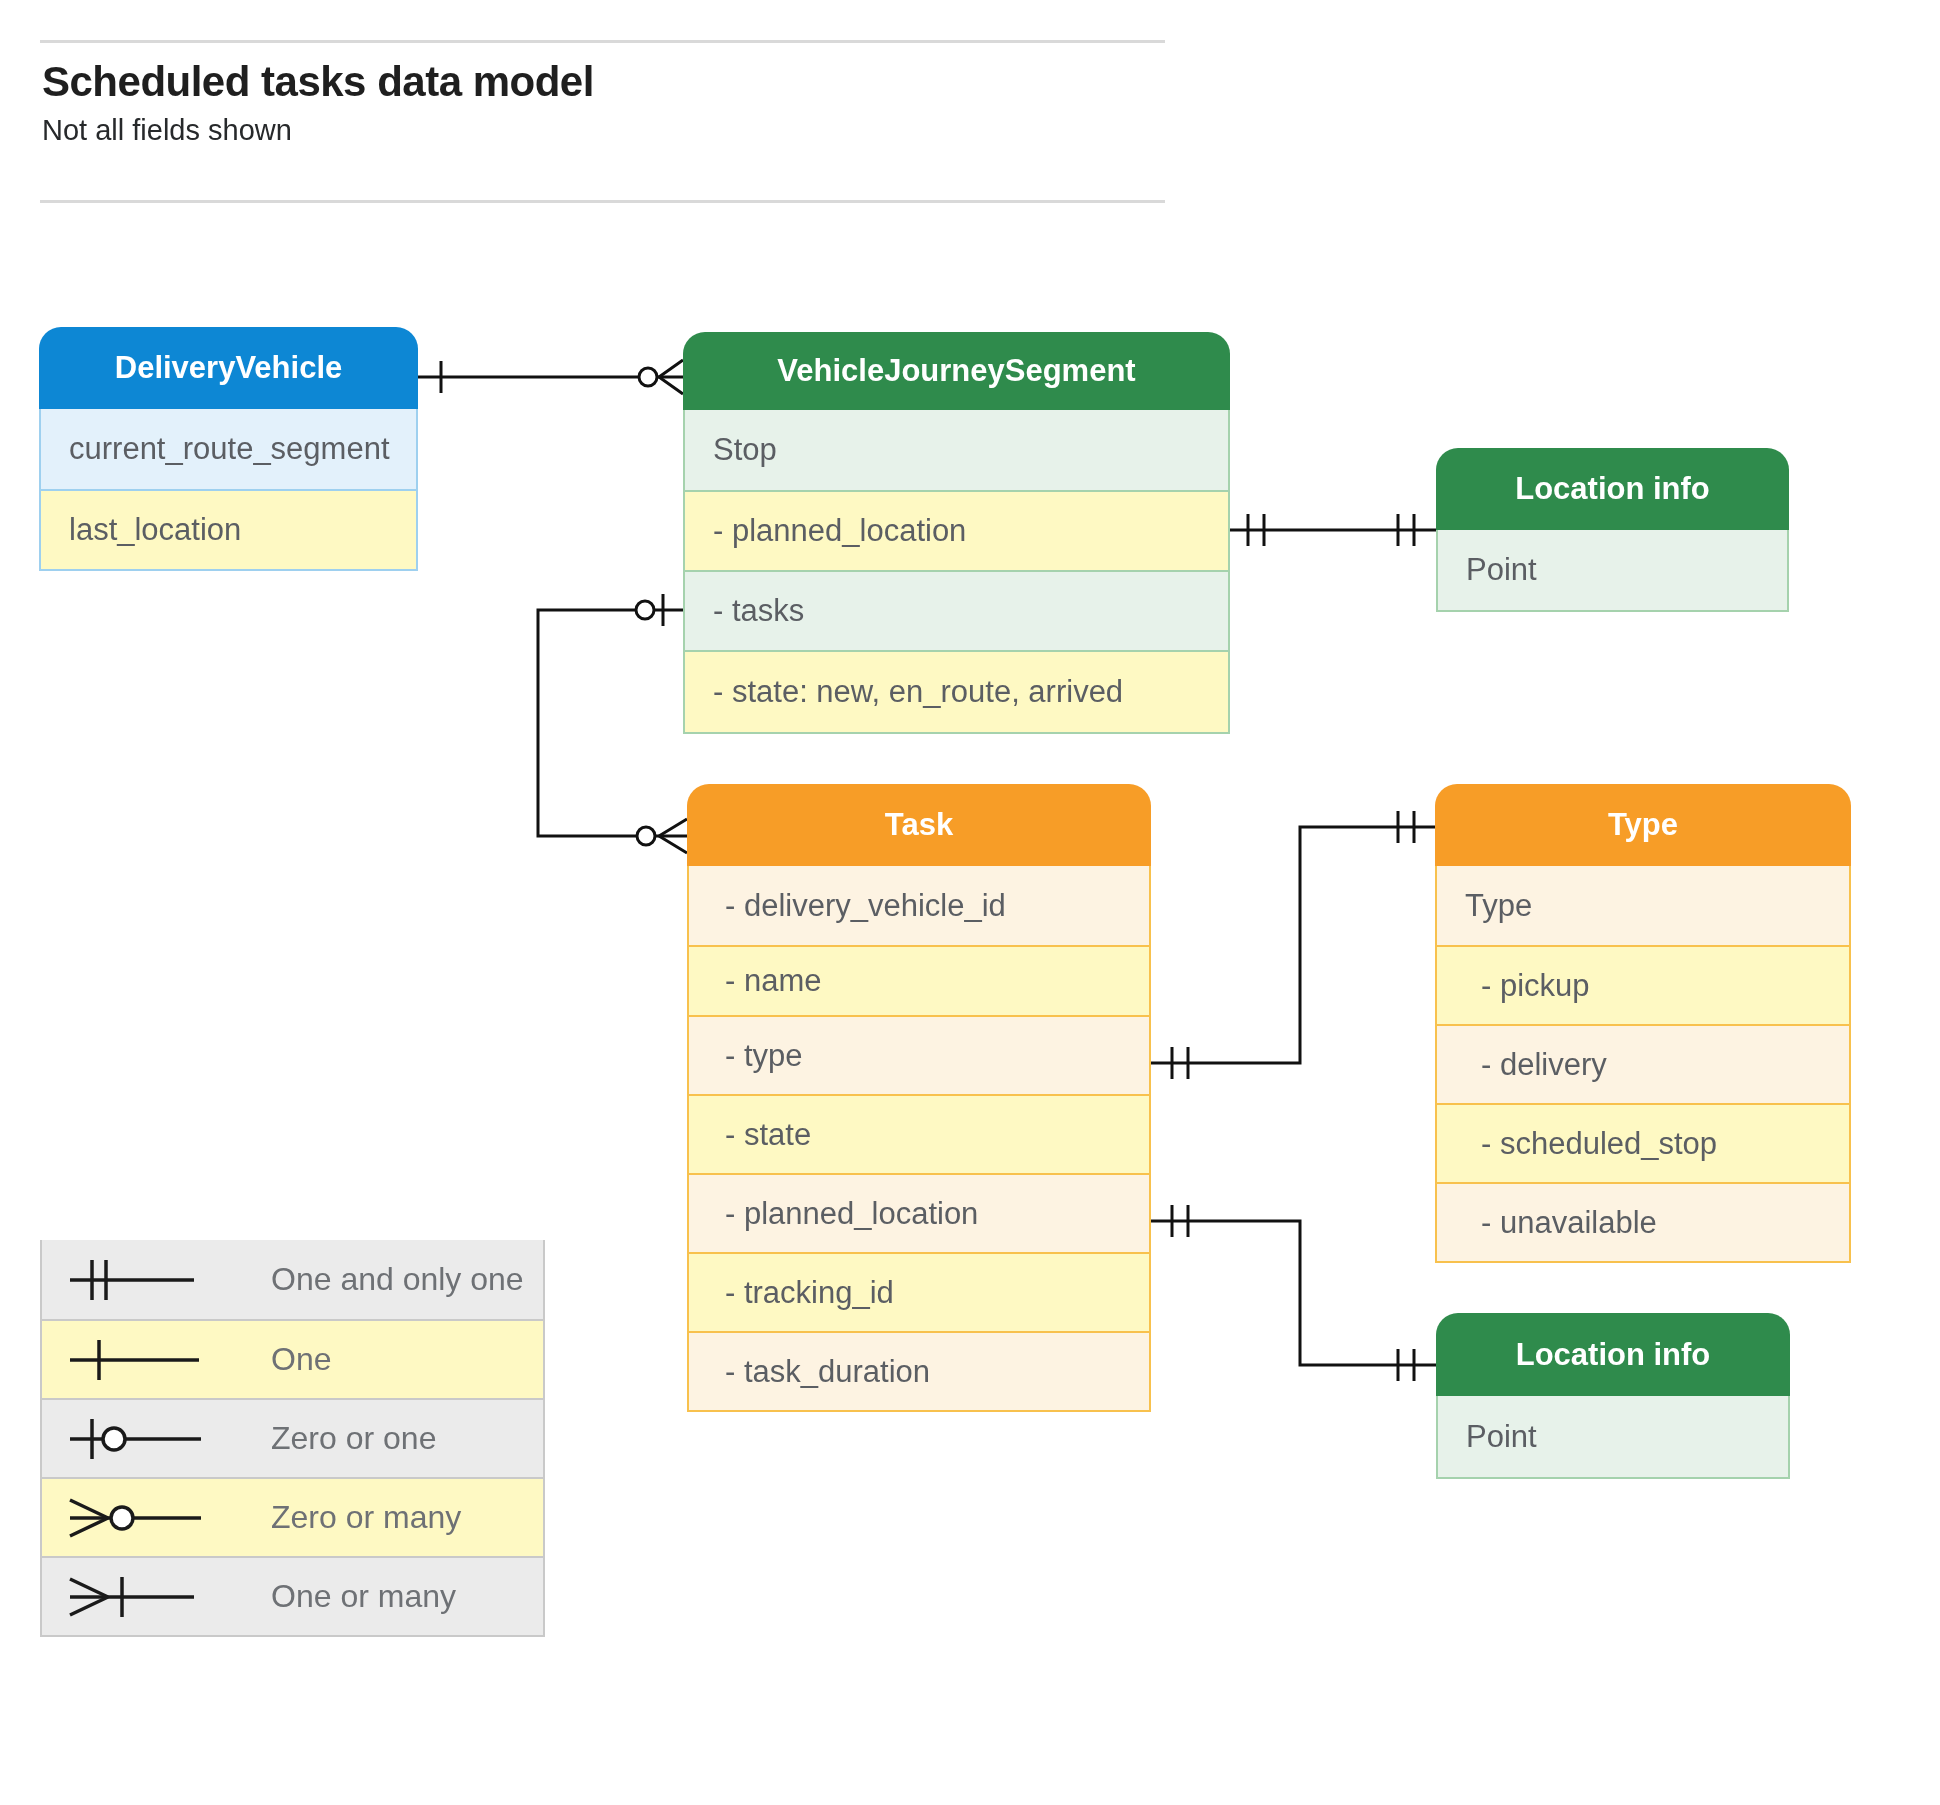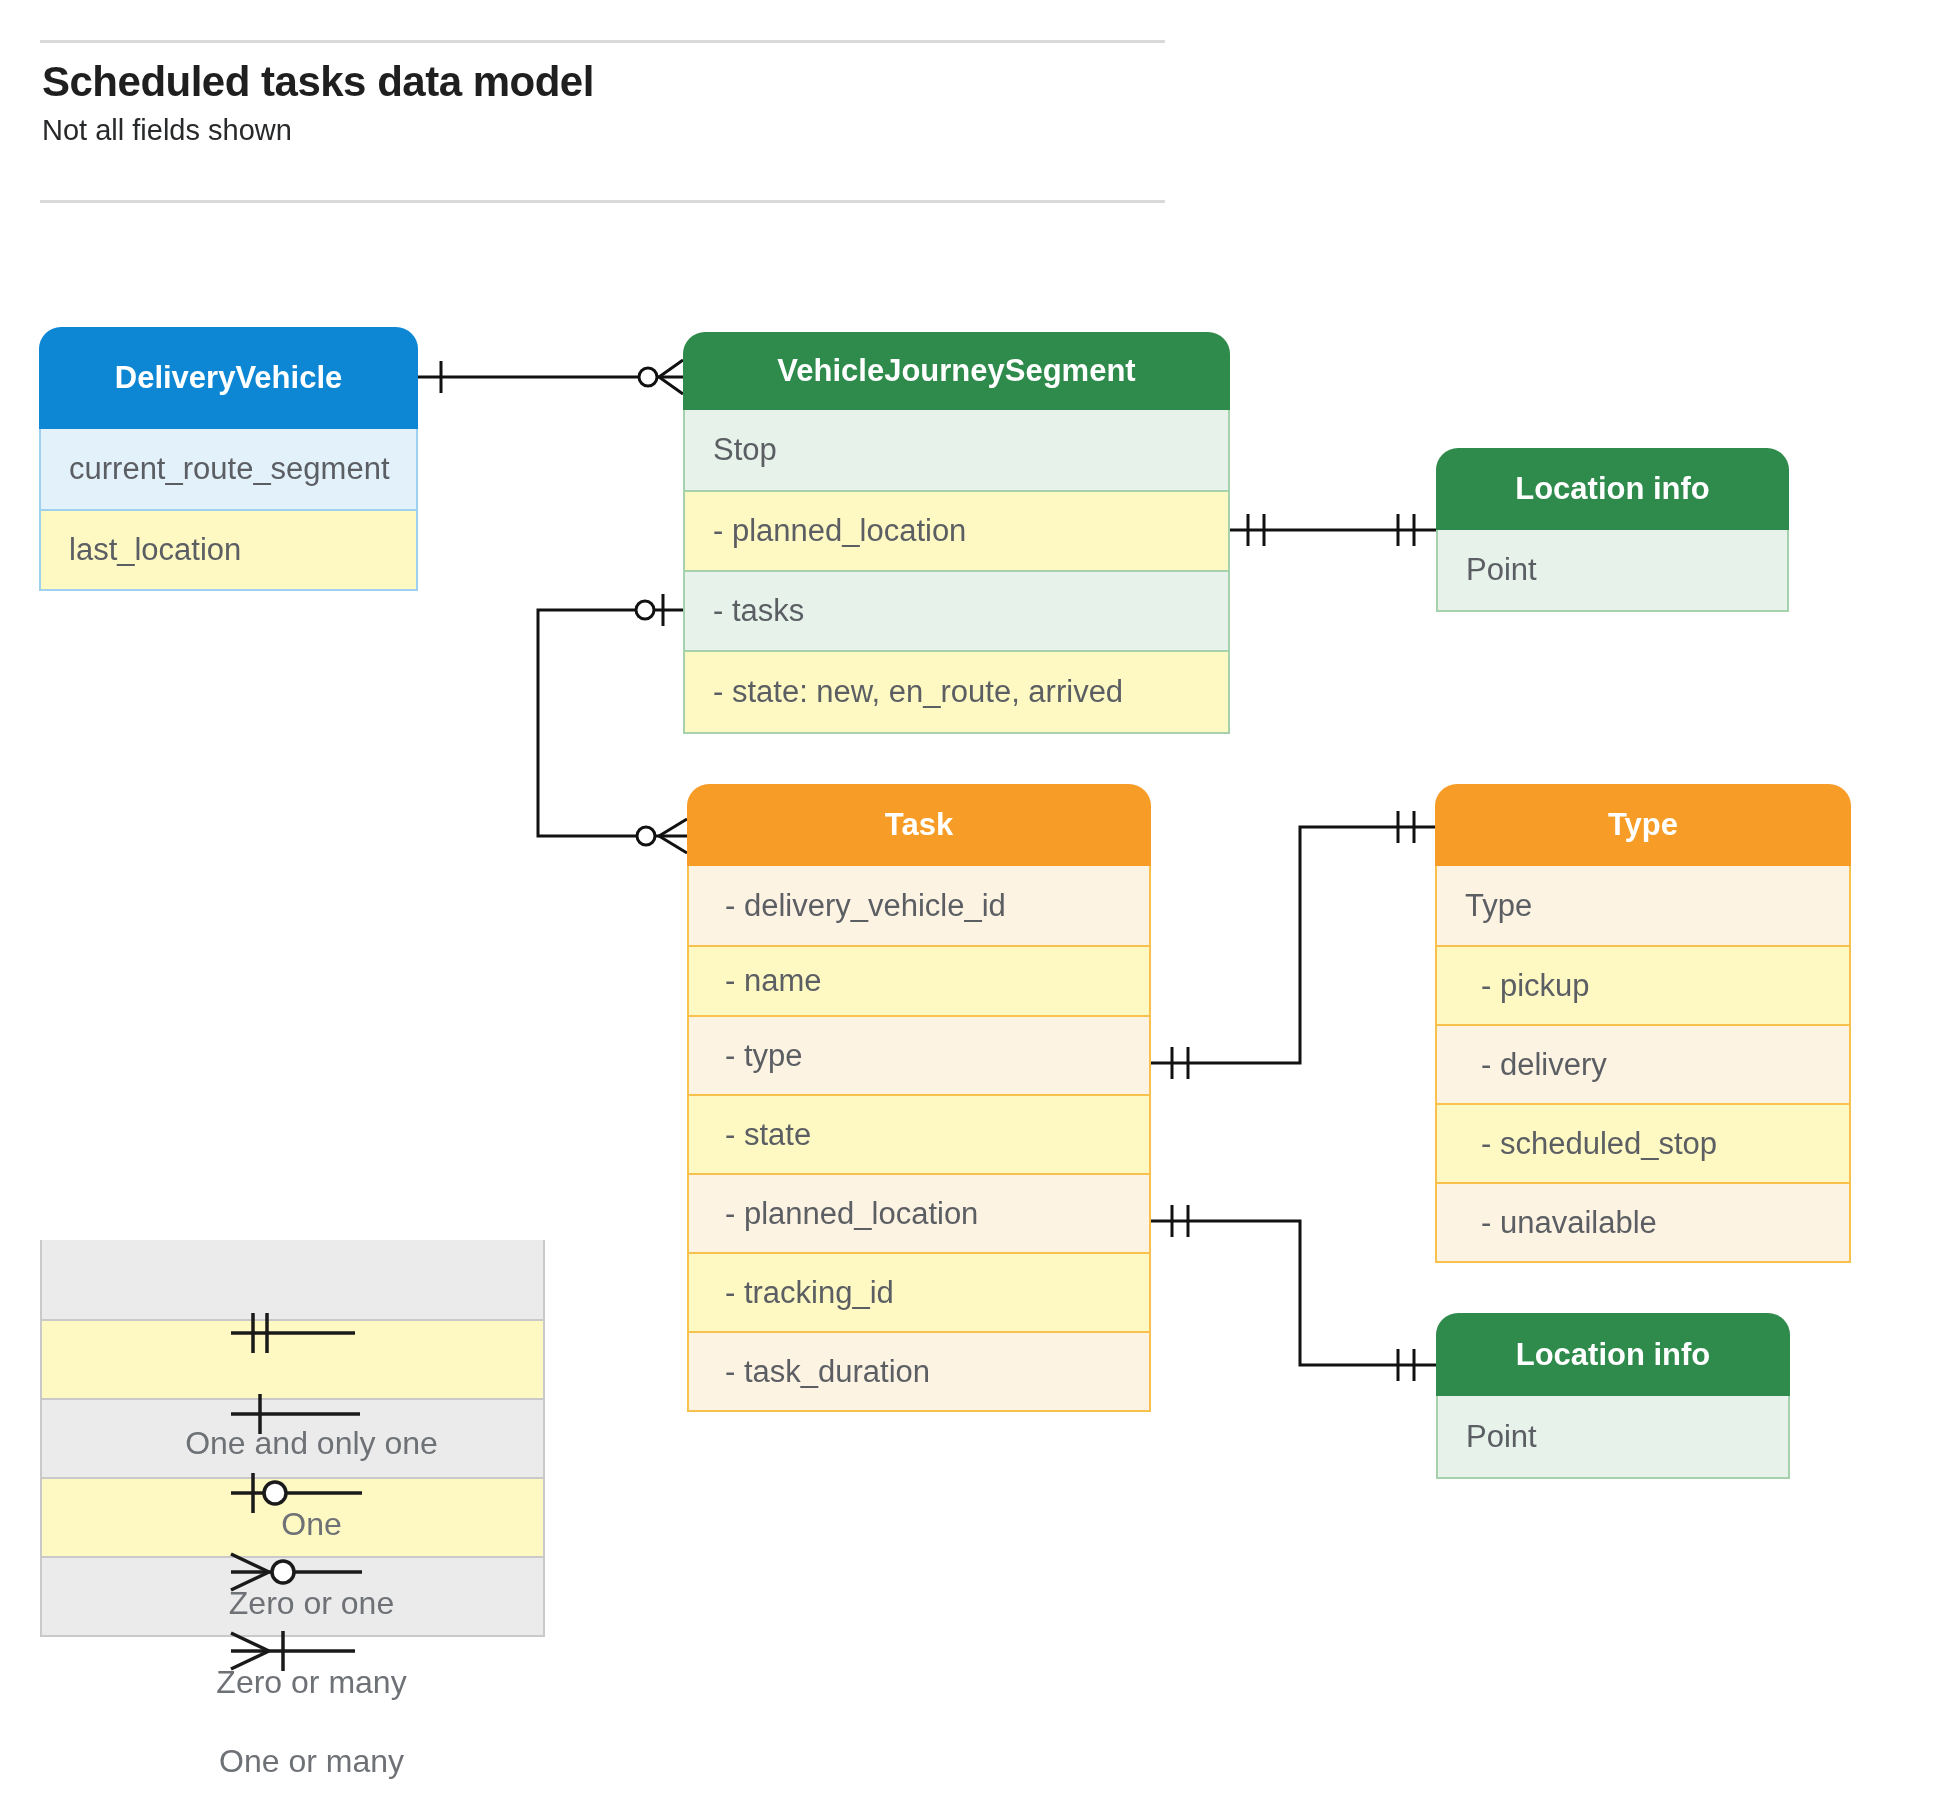--- a/index.html
+++ b/index.html
@@ -54,21 +54,21 @@
   
   #wires{position:absolute;left:0;top:0;z-index:0;}
   .entity{z-index:1;}
   #wires path, #wires line{stroke:#111;stroke-width:3;fill:none;}
   #wires circle{stroke:#111;stroke-width:3;fill:#ffffff;}
 
   
   .legend-row{gap:0;}
   .lsym{flex:0 0 185px;display:flex;align-items:center;padding-left:18px;box-sizing:border-box;}
   .llabel{font-size:32px;color:#6e7175;padding-left:38px;}
-  .legend .row{padding-left:0;flex-direction:column;}
+  .legend .row{padding-left:6px;}
   .lsym svg line, .lsym svg path{stroke:#1a1a1a;stroke-width:3.5;fill:none;}
   .lsym svg circle{stroke:#1a1a1a;stroke-width:3.5;fill:#ffffff;}
 </style>
 </head>
 <body>
 
 <div id="canvas">
 
   <div class="rule" style="left:40px;top:40px;width:1125px;"></div>
   <div id="page-title">Scheduled tasks data model</div>
@@ -111,21 +111,21 @@
     <g>
       <path d="M1151 1221 H1300 V1365 H1436"></path>
       <line x1="1172" y1="1205" x2="1172" y2="1237"></line>
       <line x1="1188" y1="1205" x2="1188" y2="1237"></line>
       <line x1="1398" y1="1349" x2="1398" y2="1381"></line>
       <line x1="1414" y1="1349" x2="1414" y2="1381"></line>
     </g>
   </svg>
 
   <div class="entity theme-blue" style="left:39px;top:327px;width:379px;">
-    <div class="ehead" style="height:102px;">DeliveryVehicle</div>
+    <div class="ehead" style="height:82px;">DeliveryVehicle</div>
     <div class="rows">
       <div class="row" style="height:80px;">current_route_segment</div>
       <div class="row" style="height:80px;">last_location</div>
     </div>
   </div>
 
   <div class="entity theme-green" style="left:683px;top:332px;width:547px;">
     <div class="ehead" style="height:78px;">VehicleJourneySegment</div>
     <div class="rows">
       <div class="row" style="height:80px;">Stop</div>

